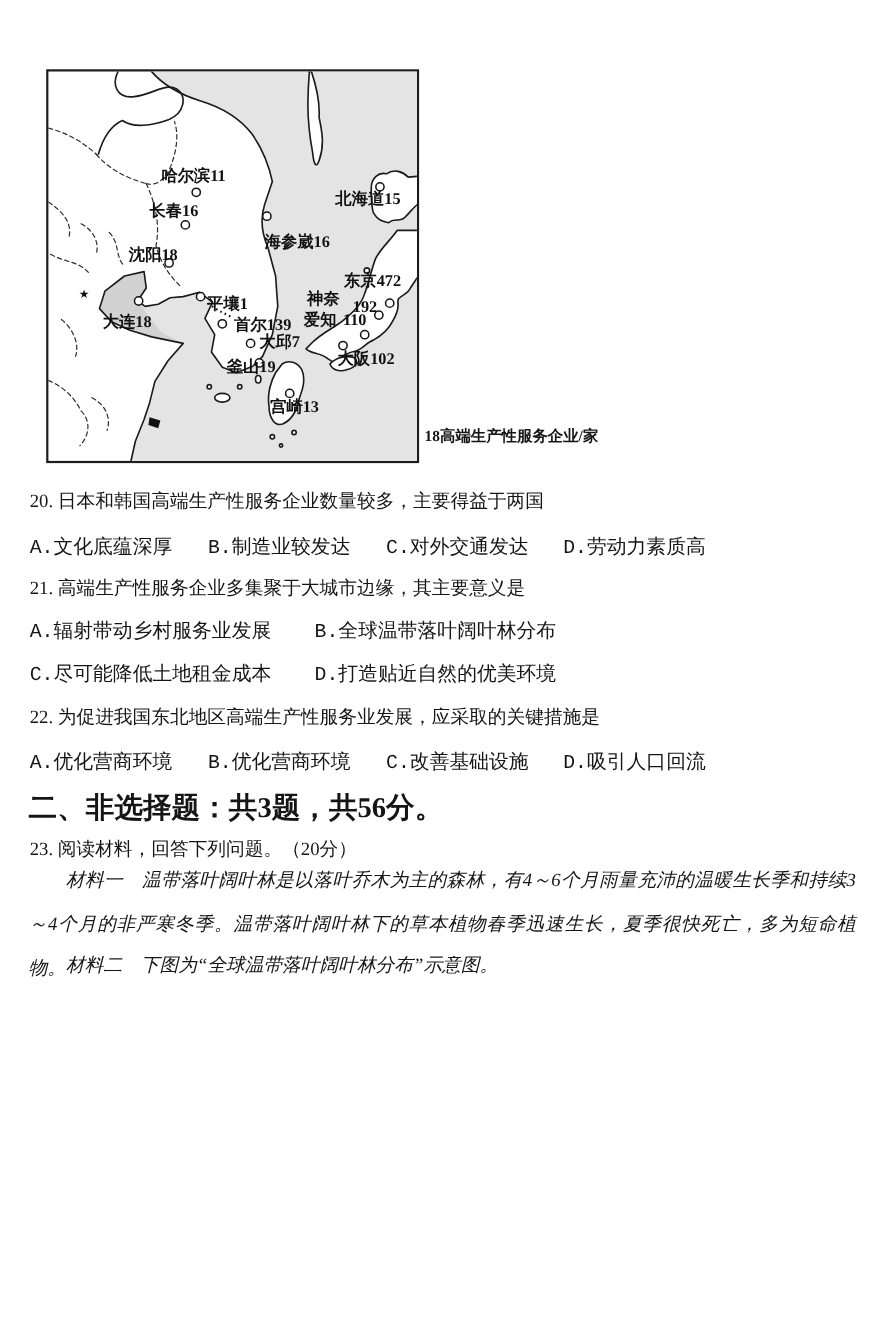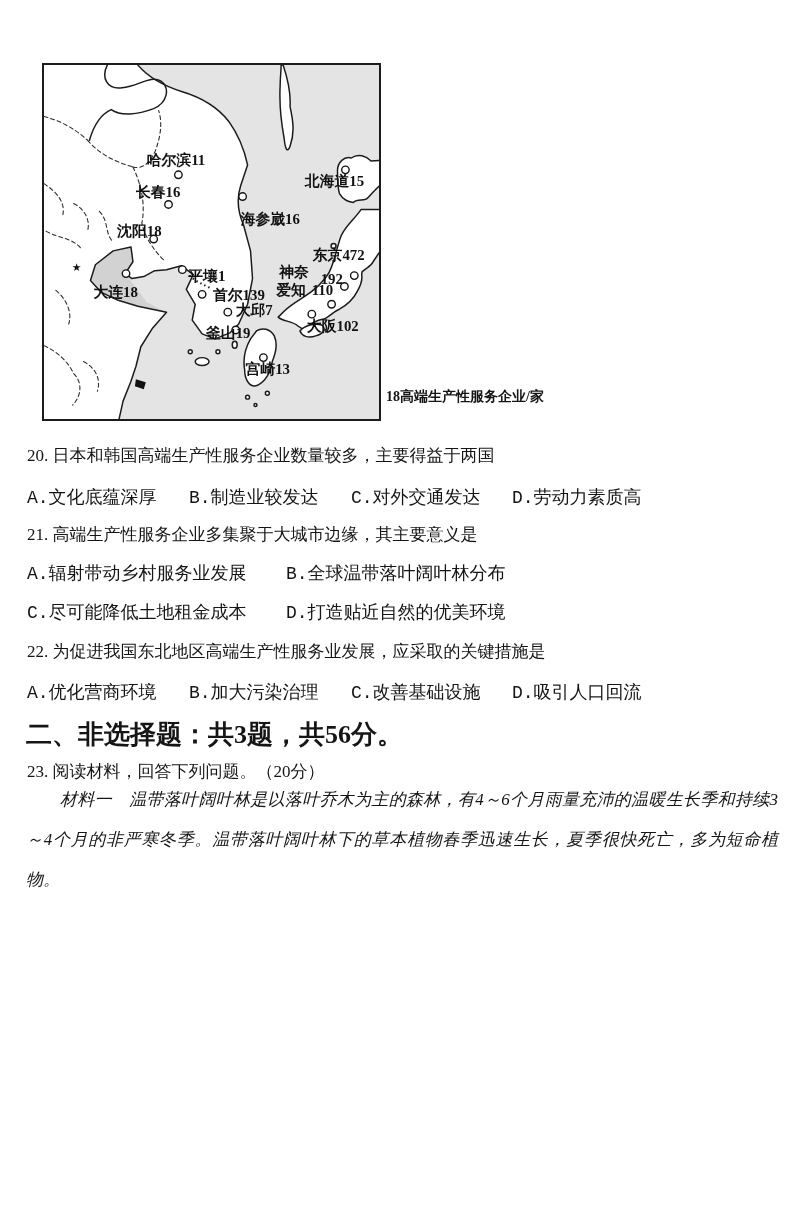--- a/index.html
+++ b/index.html
@@ -136,21 +136,22 @@
   <div class="stem" style="top:523px">21. 高端生产性服务企业多集聚于大城市边缘，其主要意义是</div>
   <div class="opts" style="top:561px">
     <span class="w259">A.辐射带动乡村服务业发展</span><span>B.全球温带落叶阔叶林分布</span>
   </div>
   <div class="opts" style="top:600px">
     <span class="w259">C.尽可能降低土地租金成本</span><span>D.打造贴近自然的优美环境</span>
   </div>
 
   <div class="stem" style="top:640px">22. 为促进我国东北地区高端生产性服务业发展，应采取的关键措施是</div>
   <div class="opts" style="top:680px">
-    <span class="w162">A.优化营商环境</span><span class="w162">B.加大污染治理</span><span class="w161">C.改善基础设施</span><span>D.吸引人口回流</span>
+    <span class="w162">A.优化营商环境</span><span class="w162">B.优化营商环境</span><span class="w161">C.改善基础设施</span><span>D.吸引人口回流</span>
   </div>
 
   <div class="sec-header" style="top:717px">二、非选择题：共3题，共56分。</div>
 
   <div class="stem" style="top:760px">23. 阅读材料，回答下列问题。（20分）</div>
   <div class="material" style="top:780px">材料一　温带落叶阔叶林是以落叶乔木为主的森林，有4～6个月雨量充沛的温暖生长季和持续3～4个月的非严寒冬季。温带落叶阔叶林下的草本植物春季迅速生长，夏季很快死亡，多为短命植物。</div>
+  <div class="material" style="top:858px">材料二　下图为“全球温带落叶阔叶林分布”示意图。</div>
 
 </div>
 
 </body></html>

